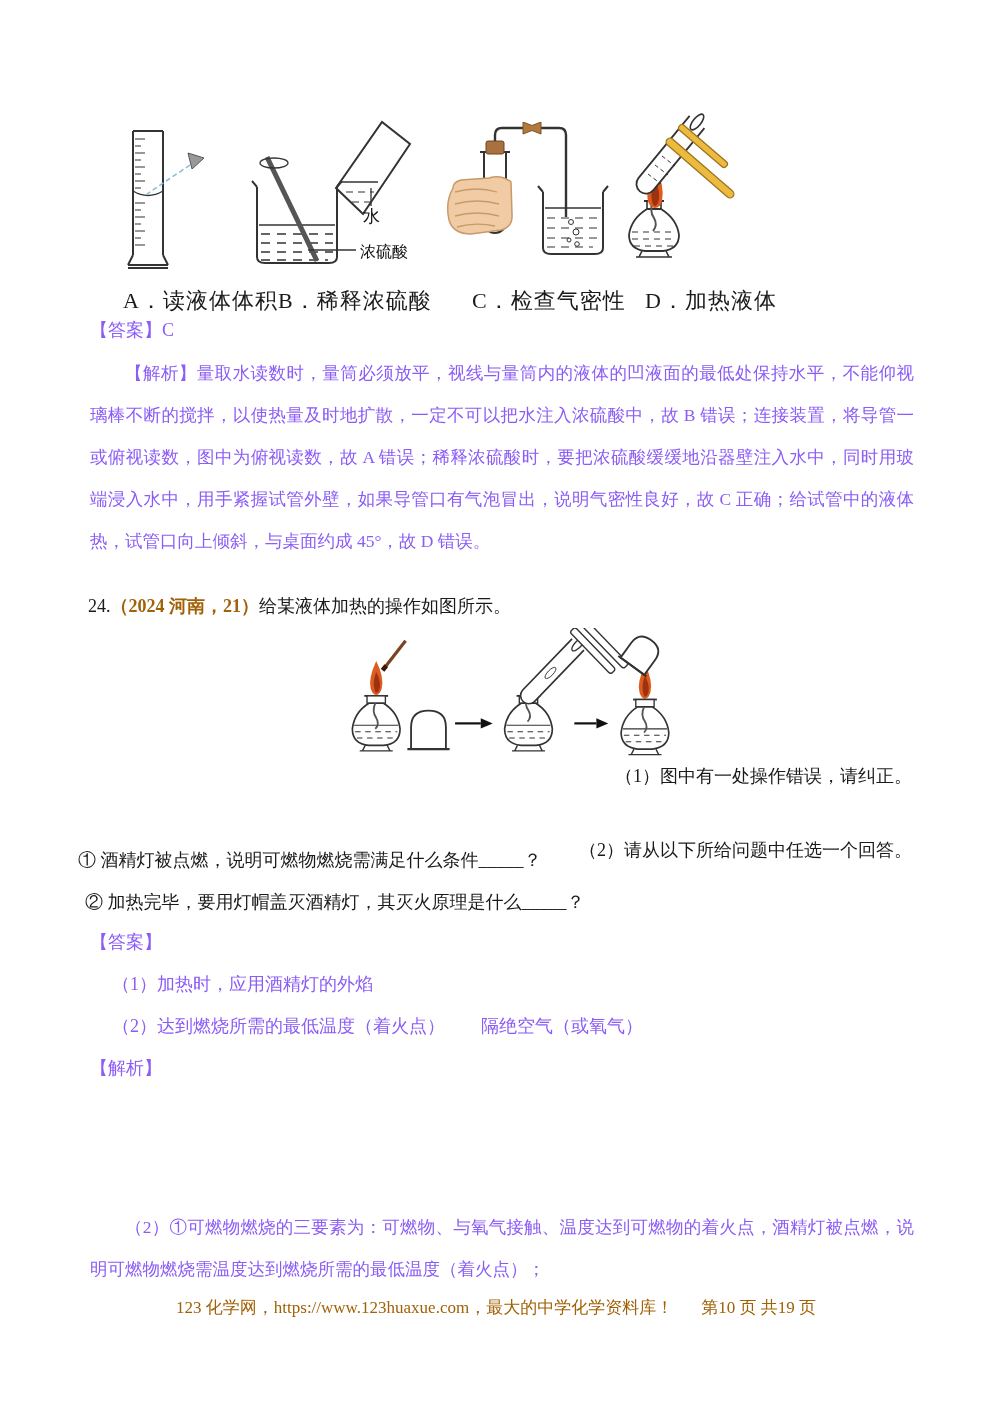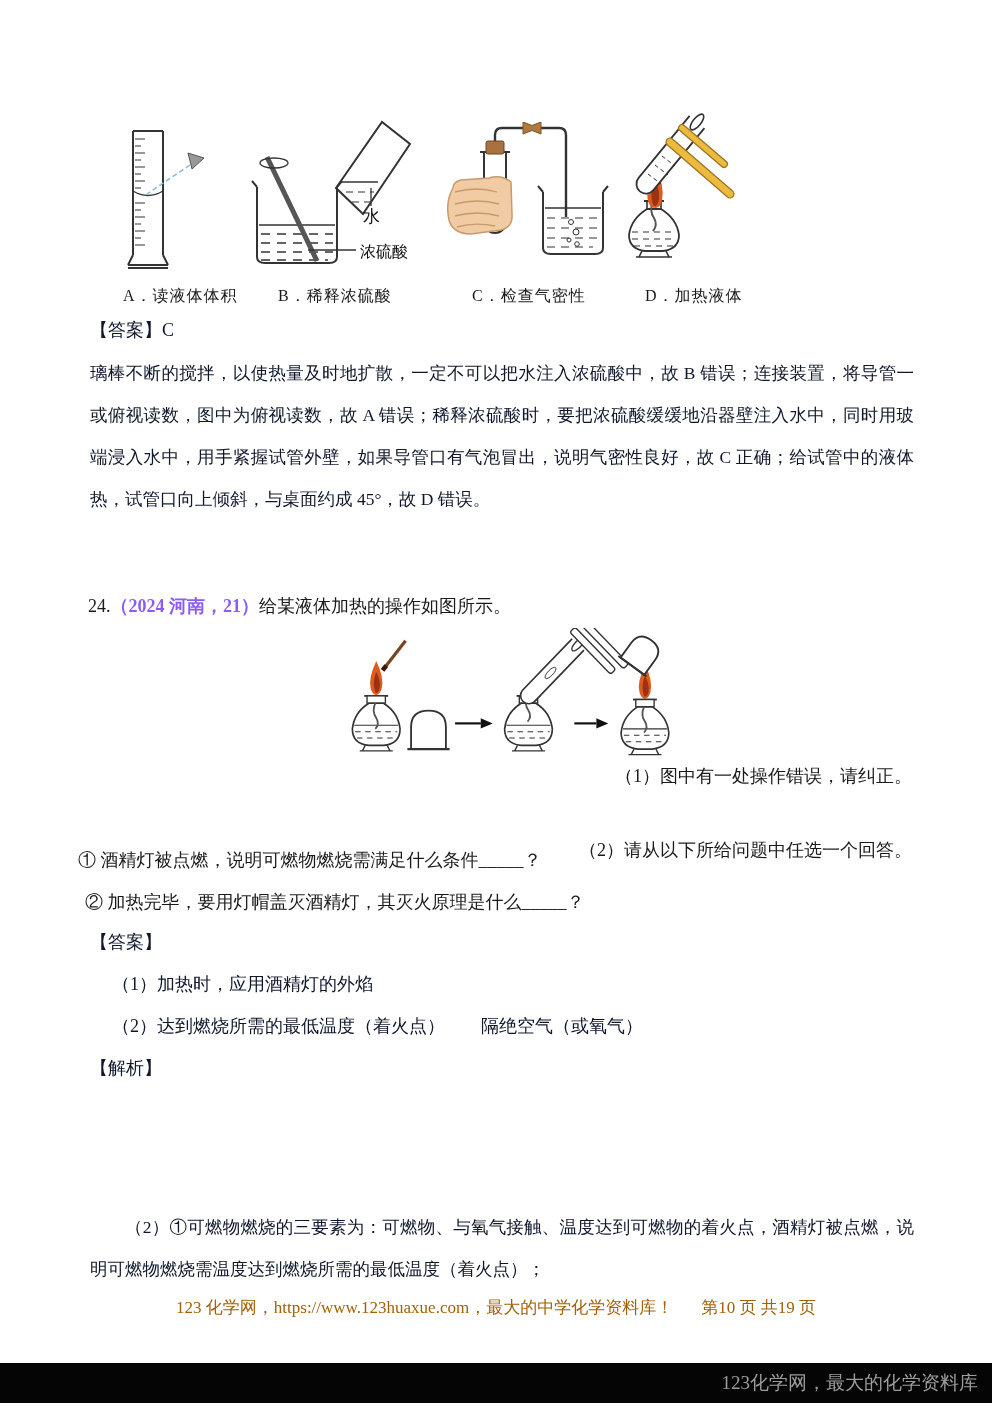--- a/index.html
+++ b/index.html
@@ -1,23 +1,23 @@
 <!DOCTYPE html>
 <html><head>
 <meta charset="utf-8">
 <style>
   html,body{margin:0;padding:0;background:#ffffff;}
   .page{position:relative;width:992px;height:1403px;background:#fff;overflow:hidden;
         font-family:"Liberation Serif","DejaVu Serif",serif;color:#1a1a1a;font-size:18px;}
   svg{position:absolute;}
-  .opt{position:absolute;top:286px;font-size:16px;letter-spacing:1px;}
+  .opt{position:absolute;top:286px;font-size:22px;letter-spacing:1px;}
   .tline{position:absolute;left:90px;width:822px;box-sizing:border-box;line-height:24px;}
   .ind{text-indent:2em;text-align:right;}
-  .red{color:#0f172a;}
-  .blue{color:#8b5cf6;font-weight:bold;text-align:center;}
+  .red{color:#8b5cf6;}
+  .blue{color:#a16207;font-weight:bold;text-align:center;}
   .block{position:absolute;left:90px;width:824px;font-size:17.5px;}
   .ln{height:42px;line-height:42px;text-align:justify;text-align-last:justify;}
   .ln.last{text-align-last:left;}
   .ansline{position:absolute;left:90px;line-height:24px;}
   .footer{position:absolute;left:0;width:992px;text-align:center;font-size:17px;color:#a16207;}
   .fpage{margin-left:28px;}
   .bottombar{position:absolute;left:0;top:1363px;width:992px;height:40px;background:#050505;
              display:flex;align-items:center;justify-content:flex-end;}
   .bottombar span{color:#9c9c9c;font-size:19px;margin-right:14px;}
 </style>
@@ -100,20 +100,21 @@
   <span class="opt" style="left:123px">A．读液体体积</span>
   <span class="opt" style="left:278px">B．稀释浓硫酸</span>
   <span class="opt" style="left:472px">C．检查气密性</span>
   <span class="opt" style="left:645px">D．加热液体</span>
 
   <div class="ansline" style="top:318px">
     <span class="red">【答案】</span><span class="red">C</span>
   </div>
 
   <div class="block red" style="top:352px">
+    <div class="ln ind">【解析】量取水读数时，量筒必须放平，视线与量筒内的液体的凹液面的最低处保持水平，不能仰视</div>
     <div class="ln">璃棒不断的搅拌，以使热量及时地扩散，一定不可以把水注入浓硫酸中，故 B 错误；连接装置，将导管一</div>
     <div class="ln">或俯视读数，图中为俯视读数，故 A 错误；稀释浓硫酸时，要把浓硫酸缓缓地沿器壁注入水中，同时用玻</div>
     <div class="ln">端浸入水中，用手紧握试管外壁，如果导管口有气泡冒出，说明气密性良好，故 C 正确；给试管中的液体</div>
     <div class="ln last">热，试管口向上倾斜，与桌面约成 45°，故 D 错误。</div>
   </div>
 
   <div class="tline" style="top:594px;left:88px;width:824px">
     <span>24.</span><span class="blue">（2024 河南，21）</span><span>给某液体加热的操作如图所示。</span>
   </div>
 
@@ -197,17 +198,14 @@
   <div class="tline red" style="top:1056px">【解析】</div>
   <div class="block red" style="top:1206px">
     <div class="ln ind">（2）①可燃物燃烧的三要素为：可燃物、与氧气接触、温度达到可燃物的着火点，酒精灯被点燃，说</div>
     <div class="ln last">明可燃物燃烧需温度达到燃烧所需的最低温度（着火点）；</div>
   </div>
 
   <div class="footer" style="top:1296px">
     <span>123 化学网，https://www.123huaxue.com，最大的中学化学资料库！</span><span class="fpage">第10 页 共19 页</span>
   </div>
 
-  <div class="bottombar">
-    <span>123化学网，最大的化学资料库</span>
-  </div>
 
 </div>
 
 </body></html>

